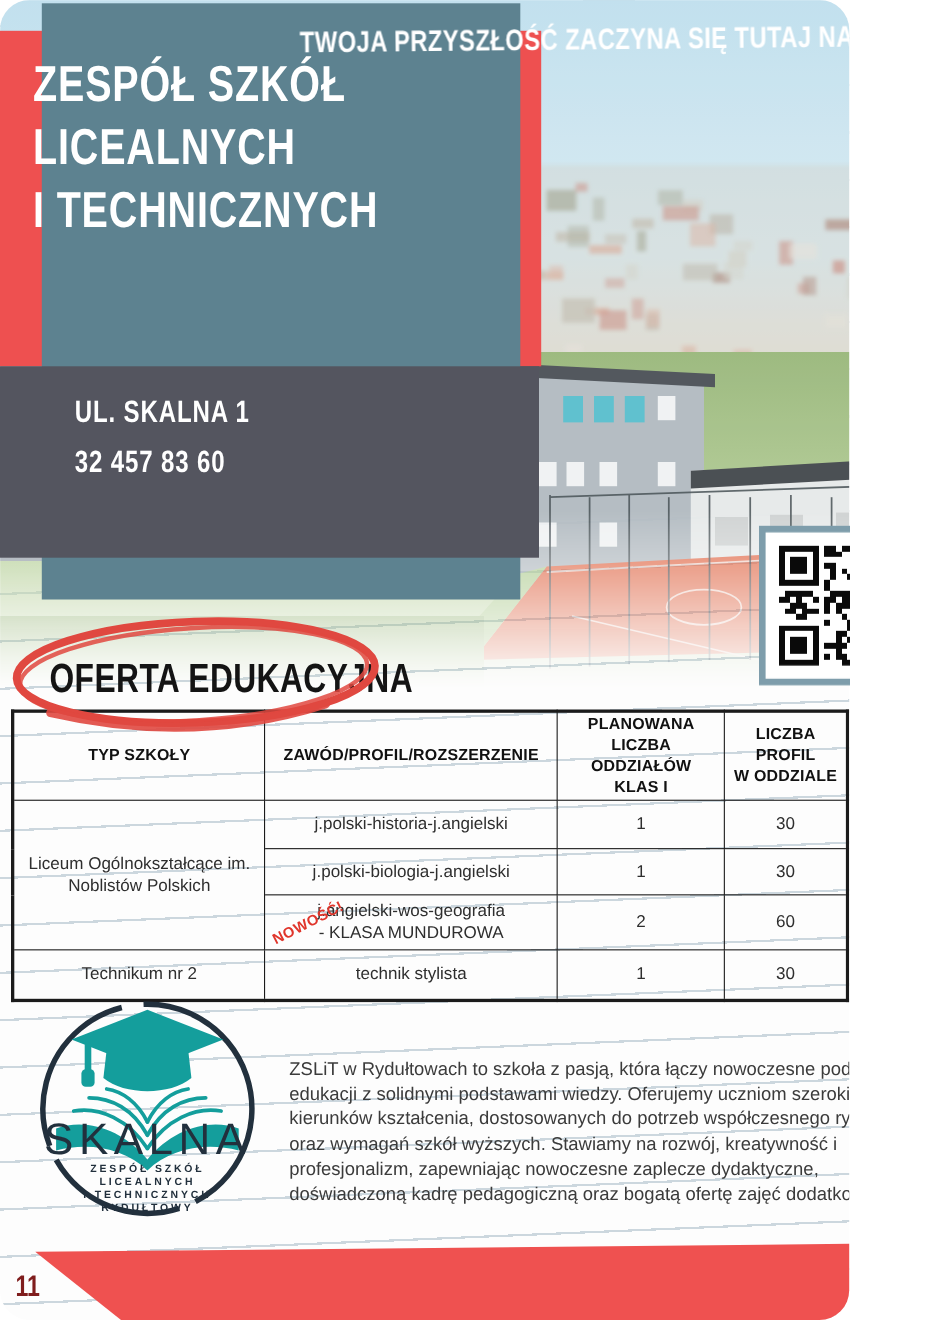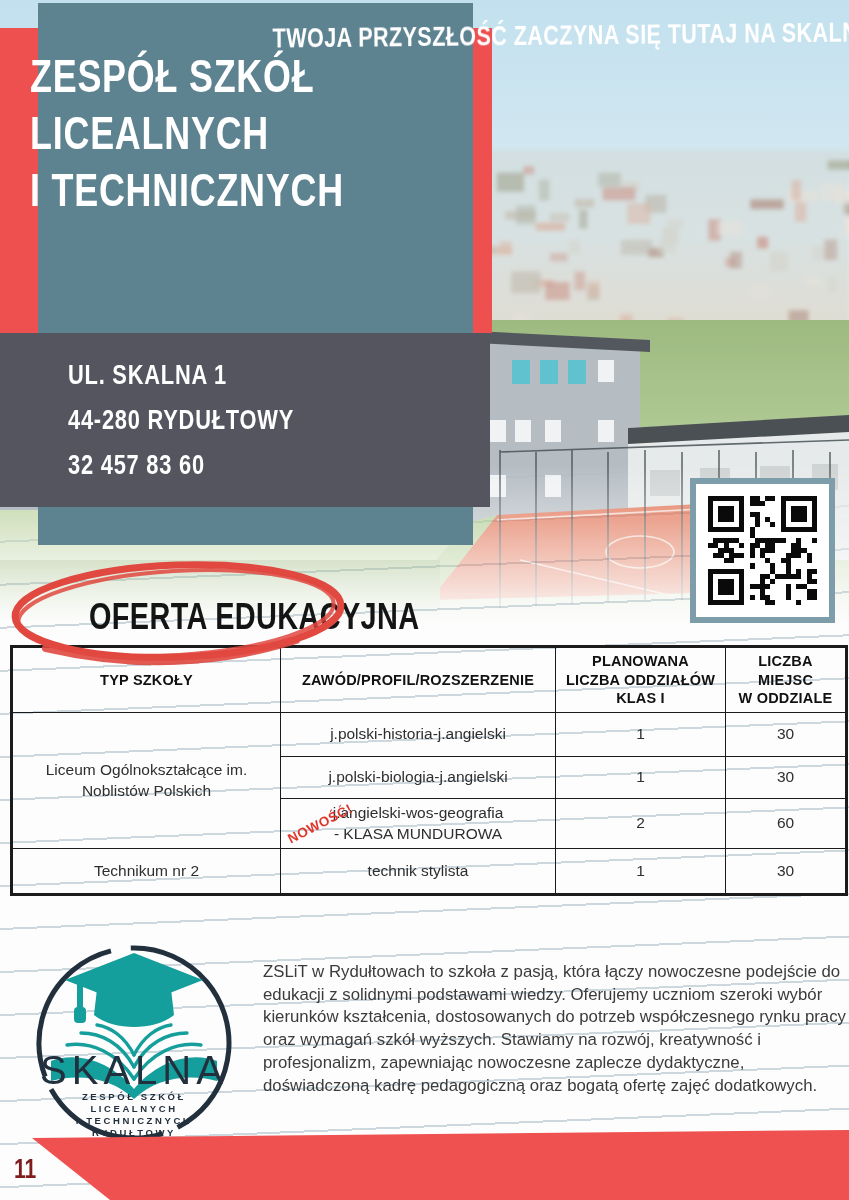--- a/index.html
+++ b/index.html
@@ -1,17 +1,17 @@
 <!DOCTYPE html>
 <html><head>
 <meta charset="utf-8">
 <style>
   html,body{margin:0;padding:0;}
   body{font-family:"Liberation Sans",sans-serif;background:#fff;}
-  #page{position:relative;width:849px;height:1200px;overflow:hidden;background:#fdfdfd;}
+  #page{position:relative;width:772px;height:1200px;overflow:hidden;background:#fdfdfd;border-radius:27px;}
 
   
   .ruled{position:absolute;left:-120px;top:-120px;right:-120px;bottom:-120px;
     background:repeating-linear-gradient(to bottom,transparent 0,transparent 41px,#ccd7de 41px,#ccd7de 43px);
     transform:rotate(-2.4deg);z-index:0;}
 
   
   .photo{position:absolute;left:0;top:0;width:849px;height:645px;z-index:1;
     -webkit-mask-image:linear-gradient(to bottom,#000 0,#000 72%,transparent 97%);
     mask-image:linear-gradient(to bottom,#000 0,#000 72%,transparent 97%);}
@@ -29,38 +29,38 @@
     font-size:46px;line-height:57px;letter-spacing:1px;}
   .addr{position:absolute;left:68px;top:352px;color:#fff;font-weight:700;
     font-size:28px;line-height:45px;letter-spacing:1px;z-index:5;}
 
   
   .qr{position:absolute;left:690px;top:478px;width:133px;height:133px;background:#fff;
     border:6px solid #7e9dab;z-index:5;display:flex;align-items:center;justify-content:center;}
 
   
   .section-head{position:absolute;left:45px;top:596px;z-index:6;color:#141414;
-    font-weight:700;font-size:37px;letter-spacing:.5px;margin-left:44px;}
+    font-weight:700;font-size:37px;letter-spacing:.5px;}
   .oval{position:absolute;left:6px;top:556px;width:345px;height:112px;z-index:7;pointer-events:none;}
 
   
   .offer{position:absolute;left:10px;top:645px;z-index:5;}
   table{border-collapse:collapse;table-layout:fixed;background:transparent;border:3px solid #1b1b1b;}
   th,td{border:1.6px solid #1b1b1b;text-align:center;vertical-align:middle;padding:2px 6px;}
   th{font-size:14.5px;font-weight:700;color:#111;letter-spacing:.2px;line-height:1.3;}
   th span{display:block;}
   td{font-size:15.5px;color:#2e2e2e;line-height:1.3;}
   .c1{width:255px;} .c2{width:262px;} .c3{width:157px;} .c4{width:107px;}
   .rh{height:66px;} .r1{height:44px;} .r2{height:42px;} .r3{height:50px;} .r4{height:46px;}
   .badge-cell{position:relative;}
   .nowosc{position:absolute;left:4px;top:50%;transform:translateY(-50%) rotate(-27deg);
     color:#e0352b;font-weight:700;font-size:13.5px;letter-spacing:.5px;}
 
   
-  .logo{position:absolute;left:33px;top:939px;width:202px;height:208px;z-index:5;}
+  .logo{position:absolute;left:33px;top:904px;width:202px;height:208px;z-index:5;}
 
   
   .about{position:absolute;left:263px;top:940px;width:586px;z-index:5;
     font-size:16.8px;line-height:22.7px;color:#3b3b3b;margin-top:21px;}
 
   
   .banner{position:absolute;left:0;top:1128px;width:849px;height:72px;background:#ef5150;z-index:6;
     clip-path:polygon(32px 10px,100% 2px,100% 72px,110px 72px);}
   .banner-text{position:absolute;left:195px;right:8px;top:21px;text-align:center;color:#fff;
     font-weight:700;font-size:27px;letter-spacing:.5px;transform:rotate(-0.6deg);}
@@ -317,21 +317,20 @@
 
   <div class="hero-title" style="z-index:5;">
     <div><span class="cond">ZESPÓŁ SZKÓŁ</span></div>
     <div><span class="cond">LICEALNYCH</span></div>
     <div><span class="cond">I TECHNICZNYCH</span></div>
   </div>
 
   <div class="slate-box"></div>
   <div class="addr">
     <div><span class="cond">UL. SKALNA 1</span></div>
-    <div><span class="cond">44-280 RYDUŁTOWY</span></div>
     <div><span class="cond">32 457 83 60</span></div>
   </div>
 
   <div class="qr">
     <svg id="qr-svg" width="109" height="109" viewBox="0 0 21 21" shape-rendering="crispEdges">
         <rect x="8" y="0" width="1" height="1" fill="#0a0a0a"></rect>
         <rect x="9" y="0" width="1" height="1" fill="#0a0a0a"></rect>
         <rect x="11" y="0" width="1" height="1" fill="#0a0a0a"></rect>
         <rect x="12" y="0" width="1" height="1" fill="#0a0a0a"></rect>
         <rect x="8" y="1" width="1" height="1" fill="#0a0a0a"></rect>
@@ -468,21 +467,21 @@
         <th class="c2">
               <span>ZAWÓD/PROFIL/ROZSZERZENIE</span>
             </th>
         <th class="c3">
           <span>PLANOWANA</span>
               <span>LICZBA ODDZIAŁÓW</span>
               <span>KLAS I</span>
         </th>
         <th class="c4">
           <span>LICZBA</span>
-              <span>MIEJSC</span>
+              <span>PROFIL</span>
               <span>W ODDZIALE</span>
         </th>
       </tr>
       <tr class="r1">
         <td rowspan="3">Liceum Ogólnokształcące im. Noblistów Polskich</td>
         <td>j.polski-historia-j.angielski</td>
         <td>1</td>
         <td>30</td>
       </tr>
       <tr class="r2">

